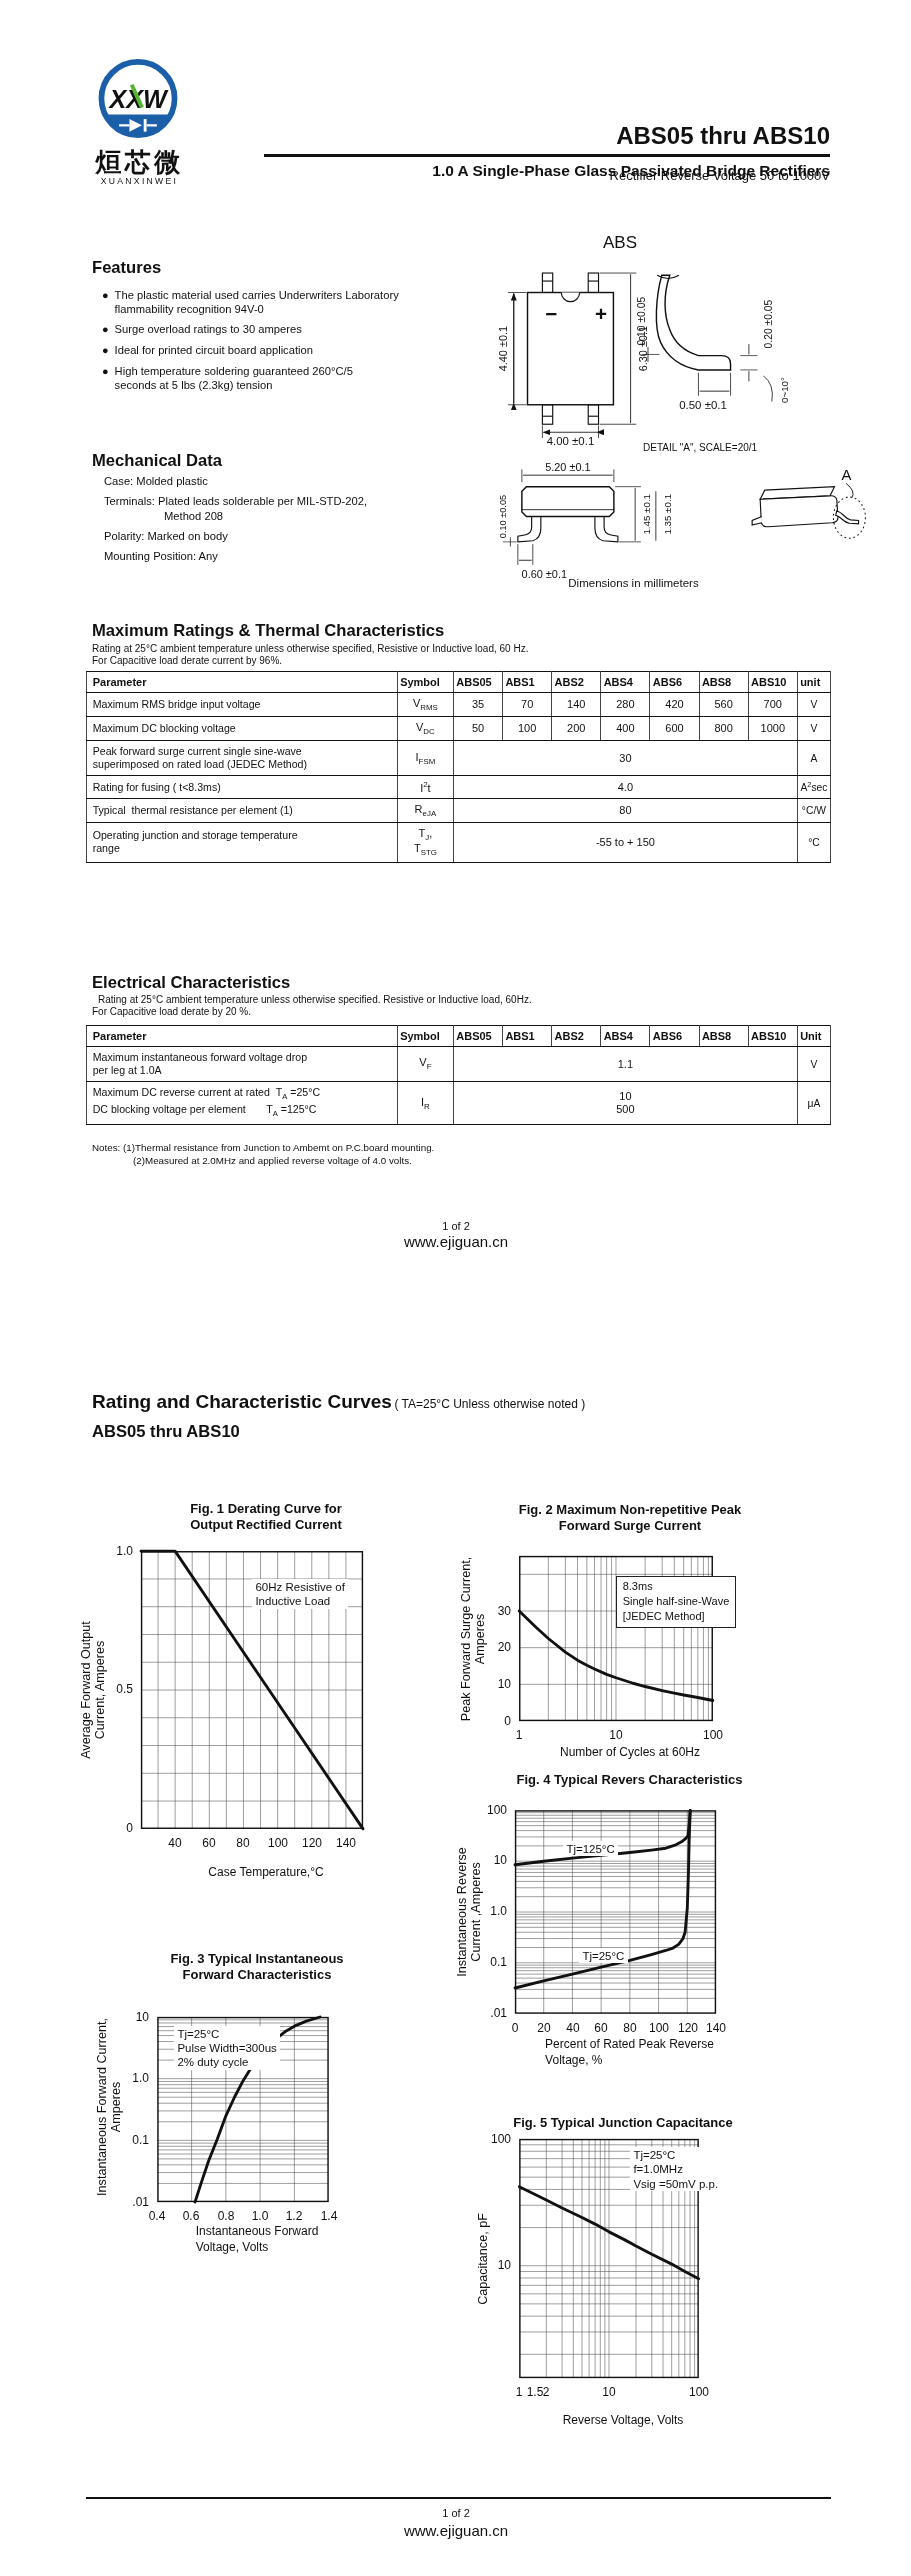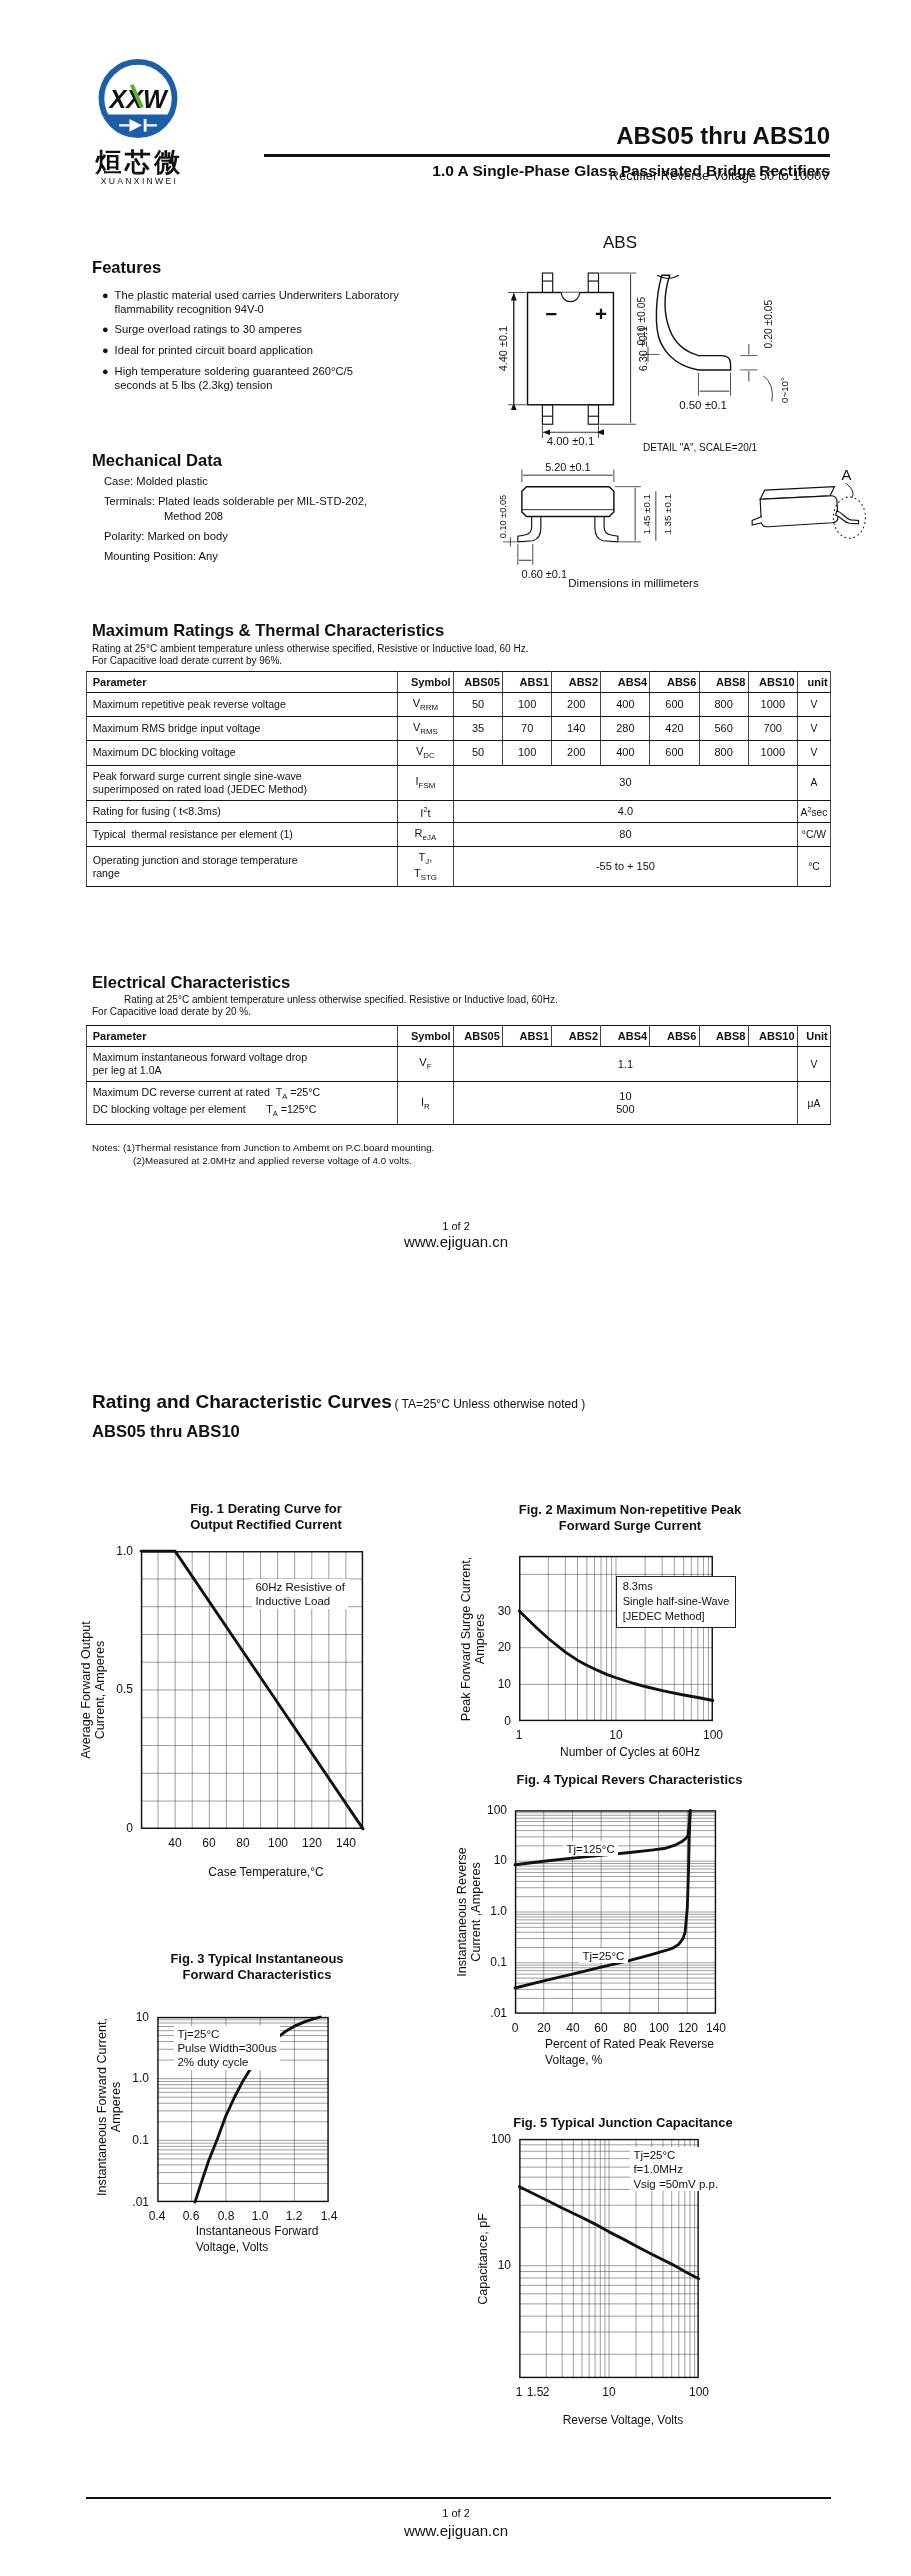--- a/index.html
+++ b/index.html
@@ -17,21 +17,21 @@
   .sub2{position:absolute;left:256px;top:168px;width:574px;text-align:right;font-size:13px;}
   .h1{position:absolute;font-size:16.6px;font-weight:bold;}
   .body-txt{font-size:11.2px;line-height:13.8px;}
   .feat-item{display:flex;margin-bottom:6.9px;}
   .feat-item .dot{width:12.6px;font-size:11px;}
   
   table.dtable{position:absolute;border-collapse:collapse;table-layout:fixed;background:#fff;}
   table.dtable th, table.dtable td{border-left:0.6px solid #444;border-right:0.6px solid #444;
     border-top:1.1px solid #111;border-bottom:1.1px solid #111;padding:4px 2.3px;}
   table.dtable{border:1.1px solid #111;}
-  table.dtable th{font-size:11px;text-align:right;}
+  table.dtable th{font-size:11px;text-align:left;}
   table.dtable td.pc{font-size:10.6px;text-align:left;padding-left:5.7px;line-height:13px;}
   table.dtable th.ph{text-align:left;padding-left:5.7px;}
   table.dtable td.sc{font-size:11px;text-align:center;}
   table.dtable td.vc{font-size:11px;text-align:center;line-height:13px;}
   table.dtable td.uc{font-size:10.3px;text-align:center;}
   .note-line{position:absolute;font-size:10px;}
   .footer-page{position:absolute;left:0;width:912px;text-align:center;font-size:11px;}
   .footer-site{position:absolute;left:0;width:912px;text-align:center;font-size:15px;}
   .footer-rule{position:absolute;left:86px;width:745px;height:1.7px;background:#111;}
   
@@ -220,32 +220,20 @@
         <th>ABS2</th>
         <th>ABS4</th>
         <th>ABS6</th>
         <th>ABS8</th>
         <th>ABS10</th>
         <th>unit</th>
       </tr>
     </thead>
     <tbody>
       <tr>
-        <td class="pc">Maximum repetitive peak reverse voltage</td>
-        <td class="sc">V<sub>RRM</sub></td>
-        <td class="vc">50</td>
-        <td class="vc">100</td>
-        <td class="vc">200</td>
-        <td class="vc">400</td>
-        <td class="vc">600</td>
-        <td class="vc">800</td>
-        <td class="vc">1000</td>
-        <td class="uc">V</td>
-      </tr>
-      <tr>
         <td class="pc">Maximum RMS bridge input voltage</td>
         <td class="sc">V<sub>RMS</sub></td>
         <td class="vc">35</td>
         <td class="vc">70</td>
         <td class="vc">140</td>
         <td class="vc">280</td>
         <td class="vc">420</td>
         <td class="vc">560</td>
         <td class="vc">700</td>
         <td class="uc">V</td>
@@ -283,21 +271,21 @@
       <tr>
         <td class="pc">Operating junction and storage temperature<br>range</td>
         <td class="sc">T<sub>J</sub>,<br>T<sub>STG</sub></td>
         <td class="vc" colspan="7">-55 to + 150</td>
         <td class="uc">°C</td>
       </tr>
     </tbody>
   </table>
 
 <div class="h1" style="left:92px;top:973px;">Electrical Characteristics</div>
-<div class="note-line" style="left:108px;top:994px;padding-left:16px;">Rating at 25°C ambient temperature unless otherwise specified. Resistive or Inductive load, 60Hz.</div>
+<div class="note-line" style="left:82px;top:994px;padding-left:16px;">Rating at 25°C ambient temperature unless otherwise specified. Resistive or Inductive load, 60Hz.</div>
 <div class="note-line" style="left:92px;top:1006px;">For Capacitive load derate by 20 %.</div>
 <table class="dtable" style="left:86px;top:1025px;width:745px;">
   <colgroup>
       <col style="width:310px">
       <col style="width:56px">
       <col style="width:49px">
       <col style="width:49px">
       <col style="width:49px">
       <col style="width:49px">
       <col style="width:49px">

